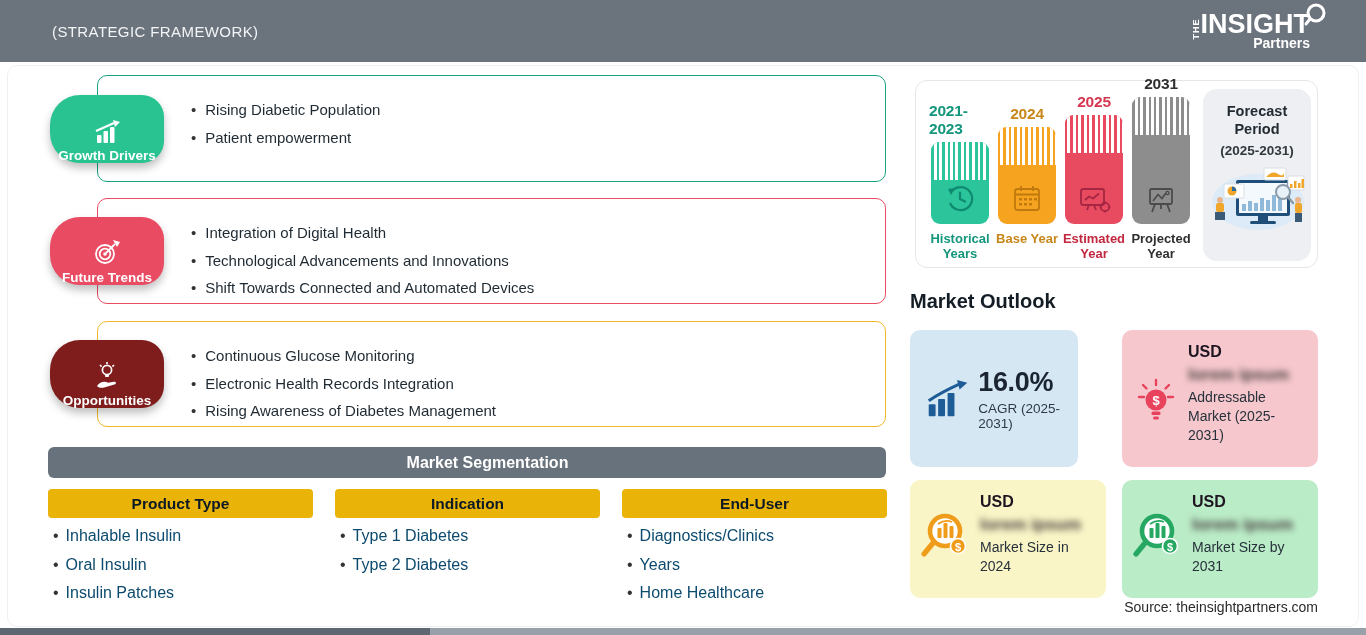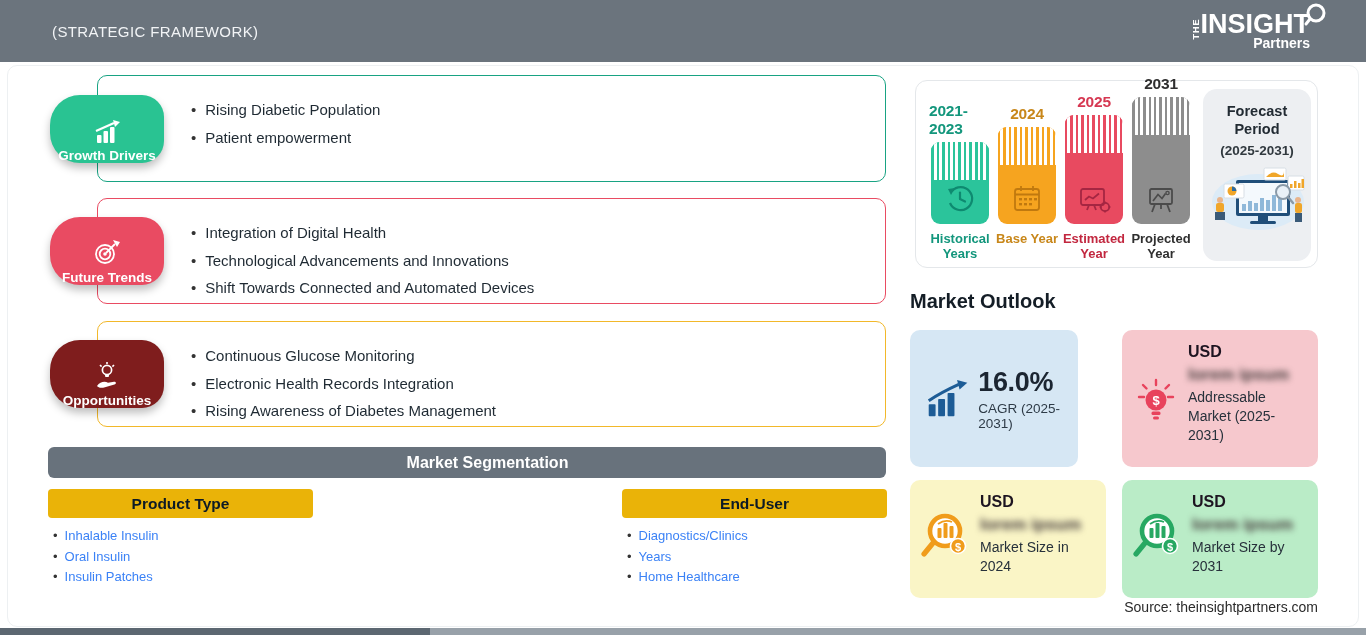--- a/index.html
+++ b/index.html
@@ -39,21 +39,21 @@
 
   
   .segbar { position:absolute; left:48px; top:447px; width:838px; height:31px; background:#68727c;
             border-radius:6px; display:flex; align-items:center; justify-content:center;
             color:#fff; font-size:16px; font-weight:700;padding-left:41px; }
   .segcol { position:absolute; top:489px; width:265px; }
   .segcol-0 { left:48px; } .segcol-1 { left:335px; } .segcol-2 { left:622px; }
   .seghead { height:29px; background:#eab308; border-radius:4px; display:flex; align-items:center;
              justify-content:center; font-size:15.5px; font-weight:700; color:#0c1a26; }
   .segcol ul { list-style:none; margin-top:8px; padding-left:5px; }
-  .segcol li { font-size:13px; line-height:20.5px; color:#3b82f6; }
+  .segcol li { font-size:16px; line-height:20.5px; color:#0c4a6e;margin-top:8px; }
   .segcol li::before { content:"•"; margin-right:7px; color:#333; }
 
   
   .tcard { position:absolute; left:915px; top:80px; width:403px; height:188px; background:#fff;
            border:1px solid #e4e7ea; border-radius:12px; }
   .tcol { position:absolute; bottom:43px; width:62px; display:flex; flex-direction:column; align-items:center; }
   .tcol-0 { left:13px; } .tcol-1 { left:80px; } .tcol-2 { left:147px; } .tcol-3 { left:214px; }
   .ylabel { font-size:15.5px; font-weight:800; margin-bottom:4px; letter-spacing:-.2px; }
   .bar { width:58px; border-radius:9px; position:relative; overflow:hidden; }
   .stripes { position:absolute; top:0; left:0; right:0; height:38px;
@@ -171,20 +171,27 @@
   </div>
 
   <div class="segbar">Market Segmentation</div>
 
   <div class="segcol segcol-0">
     <div class="seghead">Product Type</div>
     <ul>
       <li>Inhalable Insulin</li>
       <li>Oral Insulin</li>
       <li>Insulin Patches</li>
+    </ul>
+  </div>
+  <div class="segcol segcol-1">
+    <div class="seghead">Indication</div>
+    <ul>
+      <li>Type 1 Diabetes</li>
+      <li>Type 2 Diabetes</li>
     </ul>
   </div>
   <div class="segcol segcol-2">
     <div class="seghead">End-User</div>
     <ul>
       <li>Diagnostics/Clinics</li>
       <li>Years</li>
       <li>Home Healthcare</li>
     </ul>
   </div>

